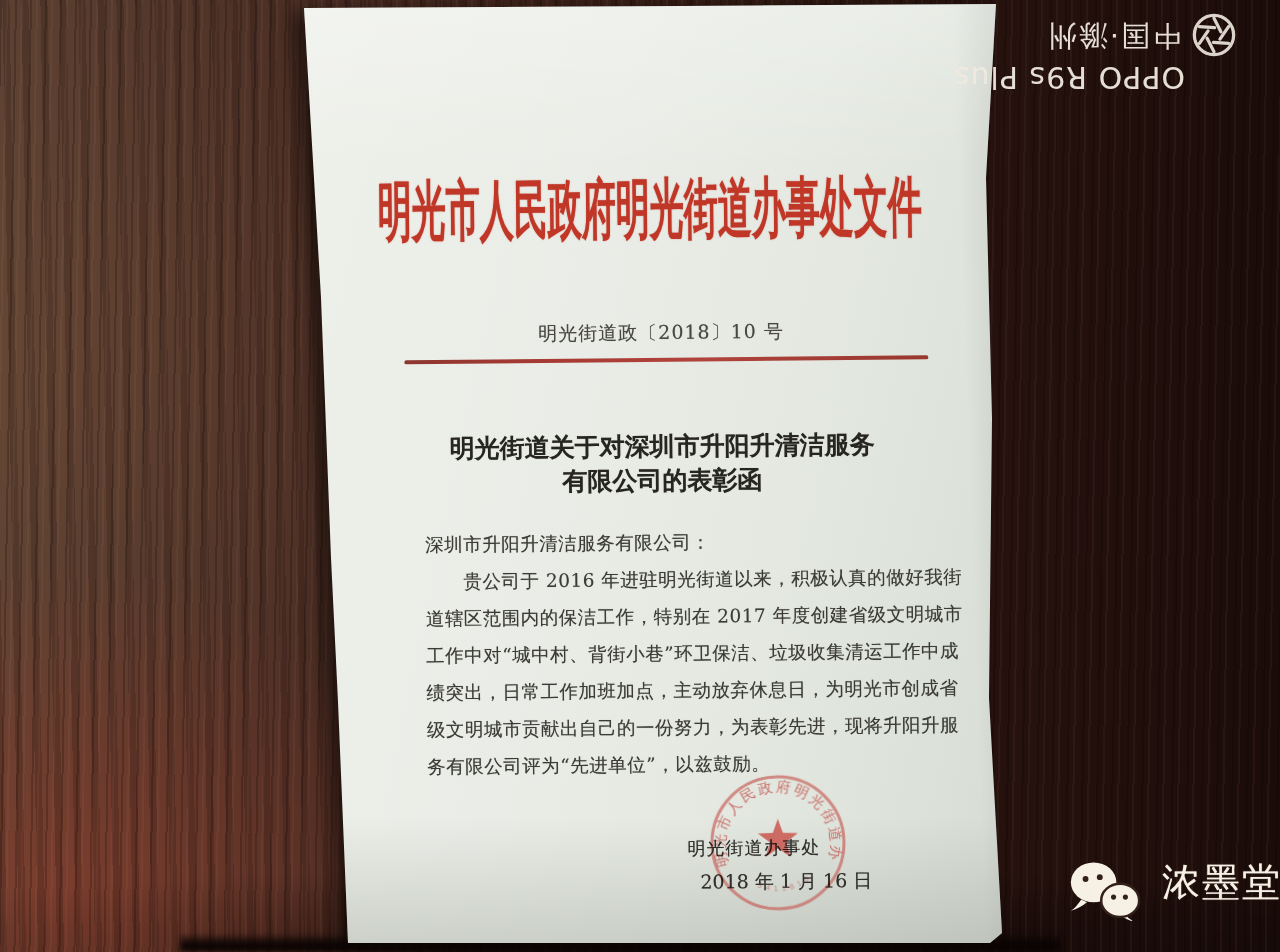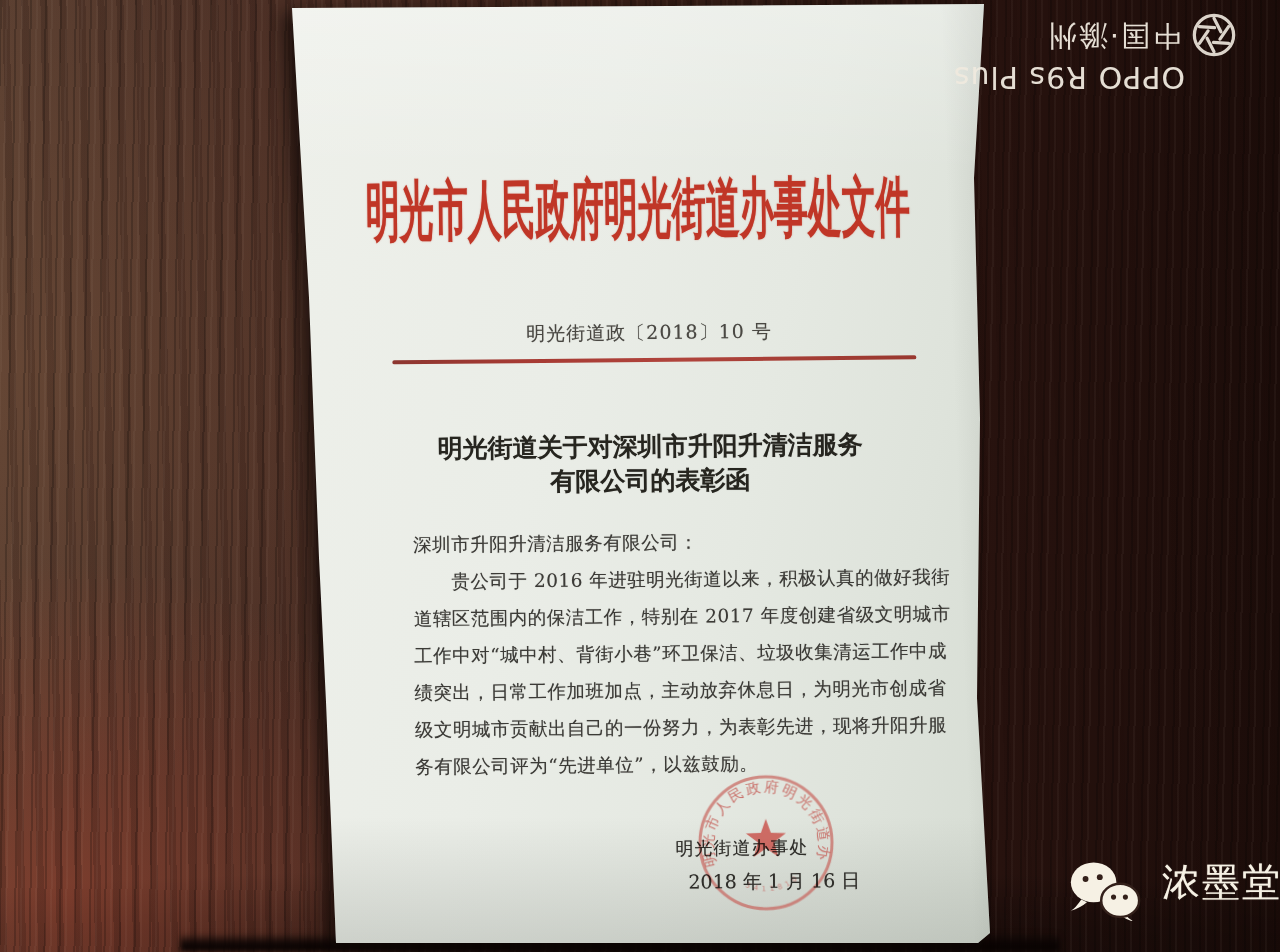--- a/index.html
+++ b/index.html
@@ -14,21 +14,21 @@
       radial-gradient(42% 50% at 5% 94%, rgba(153,62,44,0.55), rgba(0,0,0,0) 70%),
       radial-gradient(50% 65% at 2% 38%, rgba(128,88,62,0.30), rgba(0,0,0,0) 70%),
       radial-gradient(75% 9% at 50% 100%, rgba(0,0,0,0.55), rgba(0,0,0,0) 100%),
       linear-gradient(90deg,#5a3f31 0%,#4c2f25 22%,#3c2119 45%,#311a14 62%,#27120e 78%,#1b0c09 100%);}
 
   .table-edge-shadow{position:absolute;left:180px;top:933px;width:880px;height:19px;
     background:linear-gradient(180deg, rgba(12,4,3,0) 0%, rgba(10,4,3,0.92) 55%, rgba(8,3,2,0.95) 100%);
     filter:blur(2.5px);}
 
   
-  .paper-wrap{position:absolute;left:290px;top:2px;width:702px;height:948px;
+  .paper-wrap{position:absolute;left:302px;top:2px;width:702px;height:948px;
     filter:drop-shadow(-10px 5px 9px rgba(10,4,3,0.65));}
   .paper{position:absolute;inset:0;
     clip-path:polygon(2px 6px,380px 4px,694px 2px,684px 176px,690px 416px,687px 696px,700px 931px,688px 941px,46px 941px,36px 700px,29px 556px,19px 296px);
     background-image:
       linear-gradient(180deg, rgba(255,255,255,0.25), rgba(255,255,255,0) 18%),
       linear-gradient(268deg, rgba(125,130,122,0.22), rgba(0,0,0,0) 7%),
       linear-gradient(180deg, rgba(0,0,0,0) 86%, rgba(138,144,136,0.30) 99%),
       linear-gradient(102deg,#eef0ea 0%,#eaede7 38%,#e5e9e2 62%,#dee3db 82%,#d6dcd3 100%);}
 
   .doc{position:absolute;inset:0;transform:rotate(-0.55deg);transform-origin:50% 45%;color:#3a3935;}

